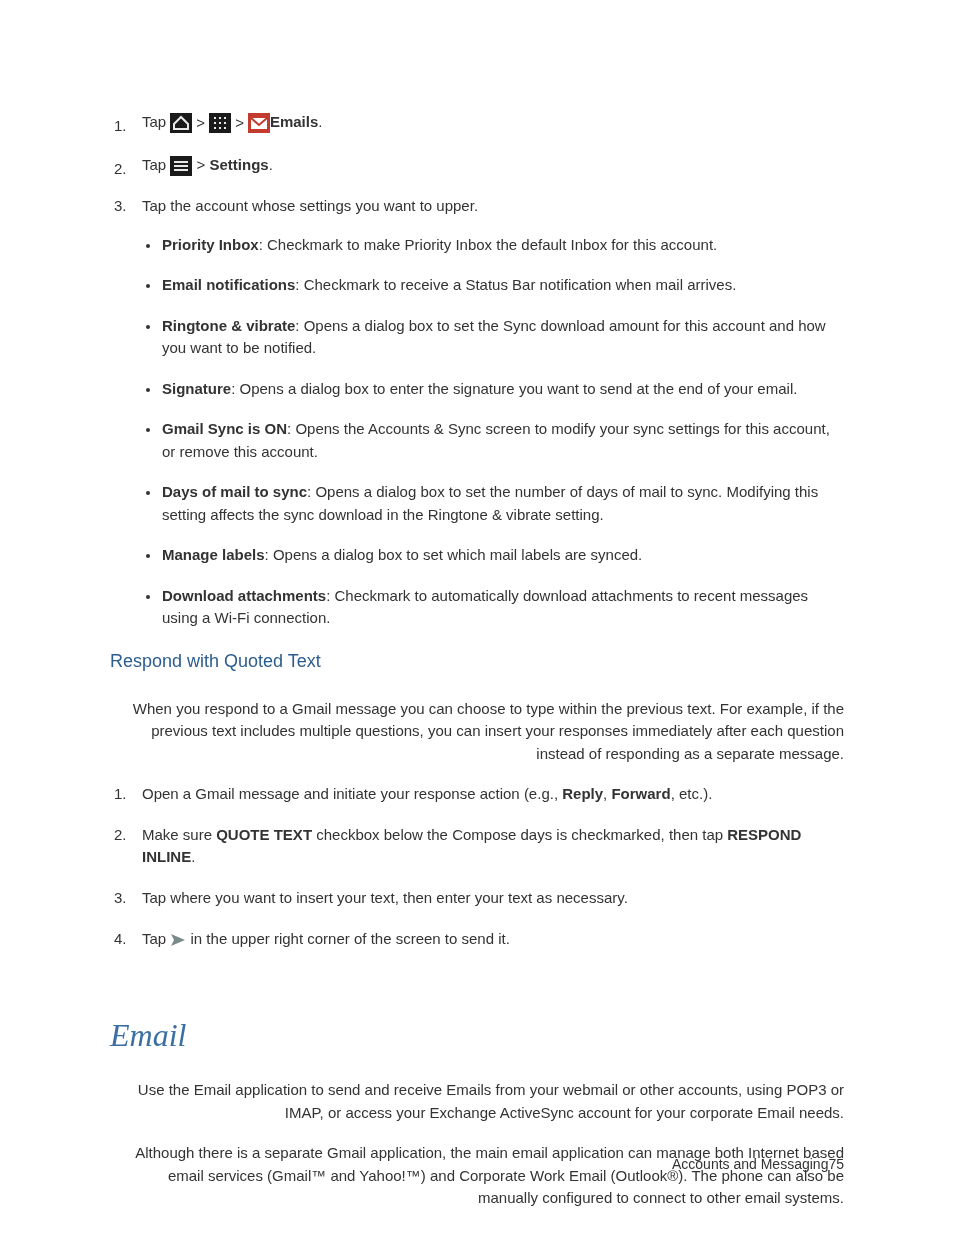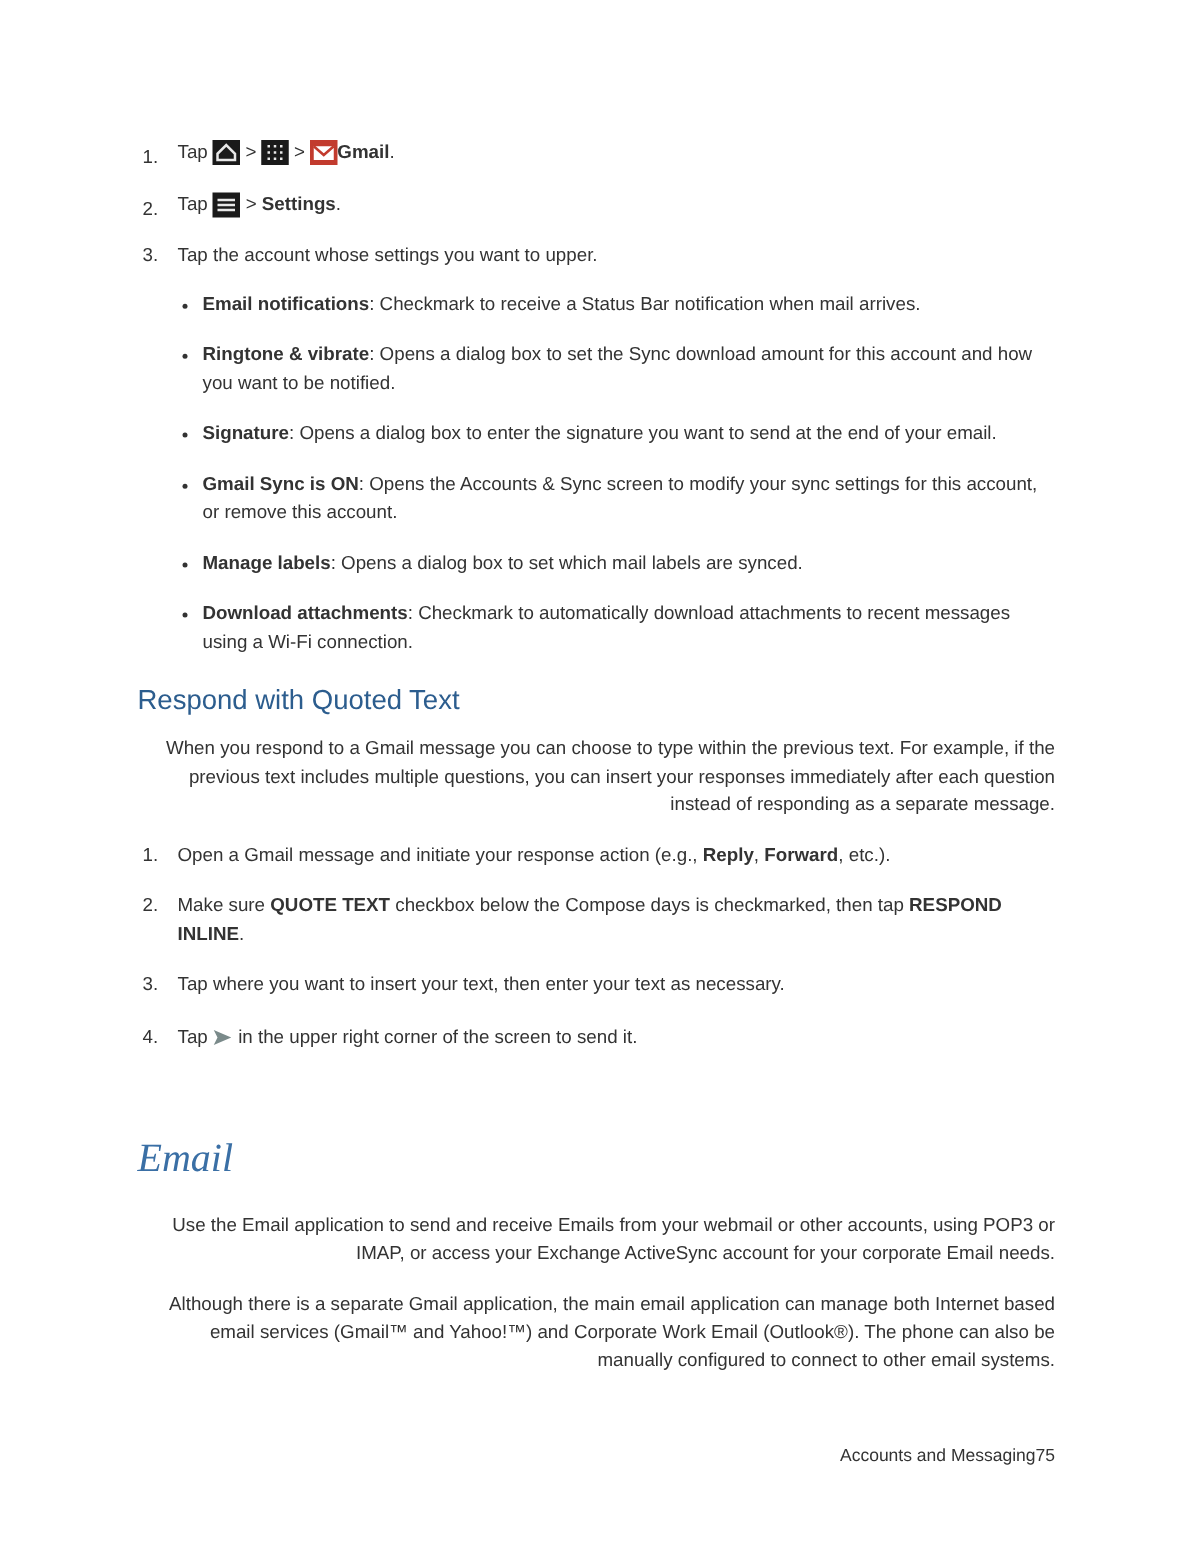--- a/index.html
+++ b/index.html
@@ -92,24 +92,24 @@
       position: absolute;
       top: 0; left: 0;
     }
     .sep {
       display: inline-block;
       margin: 0 4px;
       vertical-align: middle;
     }
     h3.subhead {
       color: #2c5d8e;
-      font-size: 22px;
+      font-size: 18px;
       font-weight: normal;
       margin-top: 10px;
-      margin-bottom: 12px;
+      margin-bottom: 23px;
     }
     p.para {
       margin-bottom: 18px;
       text-align: right;
     }
     h2.section-title {
       color: #3a6fa5;
       font-style: italic;
       font-weight: normal;
       font-size: 32px;
@@ -146,38 +146,40 @@
             <rect x="5" y="9" width="2" height="2"></rect>
             <rect x="10" y="9" width="2" height="2"></rect>
             <rect x="15" y="9" width="2" height="2"></rect>
             <rect x="5" y="14" width="2" height="2"></rect>
             <rect x="10" y="14" width="2" height="2"></rect>
             <rect x="15" y="14" width="2" height="2"></rect>
           </g>
         </svg></span><span class="sep"> &gt; </span><span class="gmail-icon"><svg width="22" height="20" viewBox="0 0 22 20">
           <rect x="3" y="5" width="16" height="11" fill="#ffffff"></rect>
           <path d="M3 5 L11 12 L19 5" fill="none" stroke="#c23b2e" stroke-width="2"></path>
-        </svg></span><span class="strong">Gmail</span><span>.</span>
+        </svg></span><span class="strong">Emails</span><span>.</span>
   </li>
   <li class="align-icon line-iconed">
     <span>Tap </span><span class="icon-box"><svg width="22" height="20" viewBox="0 0 22 20">
           <g fill="#e8e8e8">
             <rect x="4" y="5" width="14" height="2"></rect>
             <rect x="4" y="9" width="14" height="2"></rect>
             <rect x="4" y="13" width="14" height="2"></rect>
           </g>
         </svg></span><span> &gt; </span><span class="strong">Settings</span><span>.</span>
   </li>
   <li>
     <span>Tap the account whose settings you want to upper.</span>
     <ul class="bullet-list">
+      <li><span class="strong">Priority Inbox</span><span>: Checkmark to make Priority Inbox the default Inbox for this account.</span></li>
       <li><span class="strong">Email notifications</span><span>: Checkmark to receive a Status Bar notification when mail arrives.</span></li>
       <li><span class="strong">Ringtone &amp; vibrate</span><span>: Opens a dialog box to set the Sync download amount for this account and how you want to be notified.</span></li>
       <li><span class="strong">Signature</span><span>: Opens a dialog box to enter the signature you want to send at the end of your email.</span></li>
       <li><span class="strong">Gmail Sync is ON</span><span>: Opens the Accounts &amp; Sync screen to modify your sync settings for this account, or remove this account.</span></li>
+      <li><span class="strong">Days of mail to sync</span><span>: Opens a dialog box to set the number of days of mail to sync. Modifying this setting affects the sync download in the Ringtone &amp; vibrate setting.</span></li>
       <li><span class="strong">Manage labels</span><span>: Opens a dialog box to set which mail labels are synced.</span></li>
       <li><span class="strong">Download attachments</span><span>: Checkmark to automatically download attachments to recent messages using a Wi-Fi connection.</span></li>
     </ul>
   </li>
 </ol>
 
 <h3 class="subhead">Respond with Quoted Text</h3>
 
 <p class="para">When you respond to a Gmail message you can choose to type within the previous text. For example, if the previous text includes multiple questions, you can insert your responses immediately after each question instead of responding as a separate message.</p>
 

